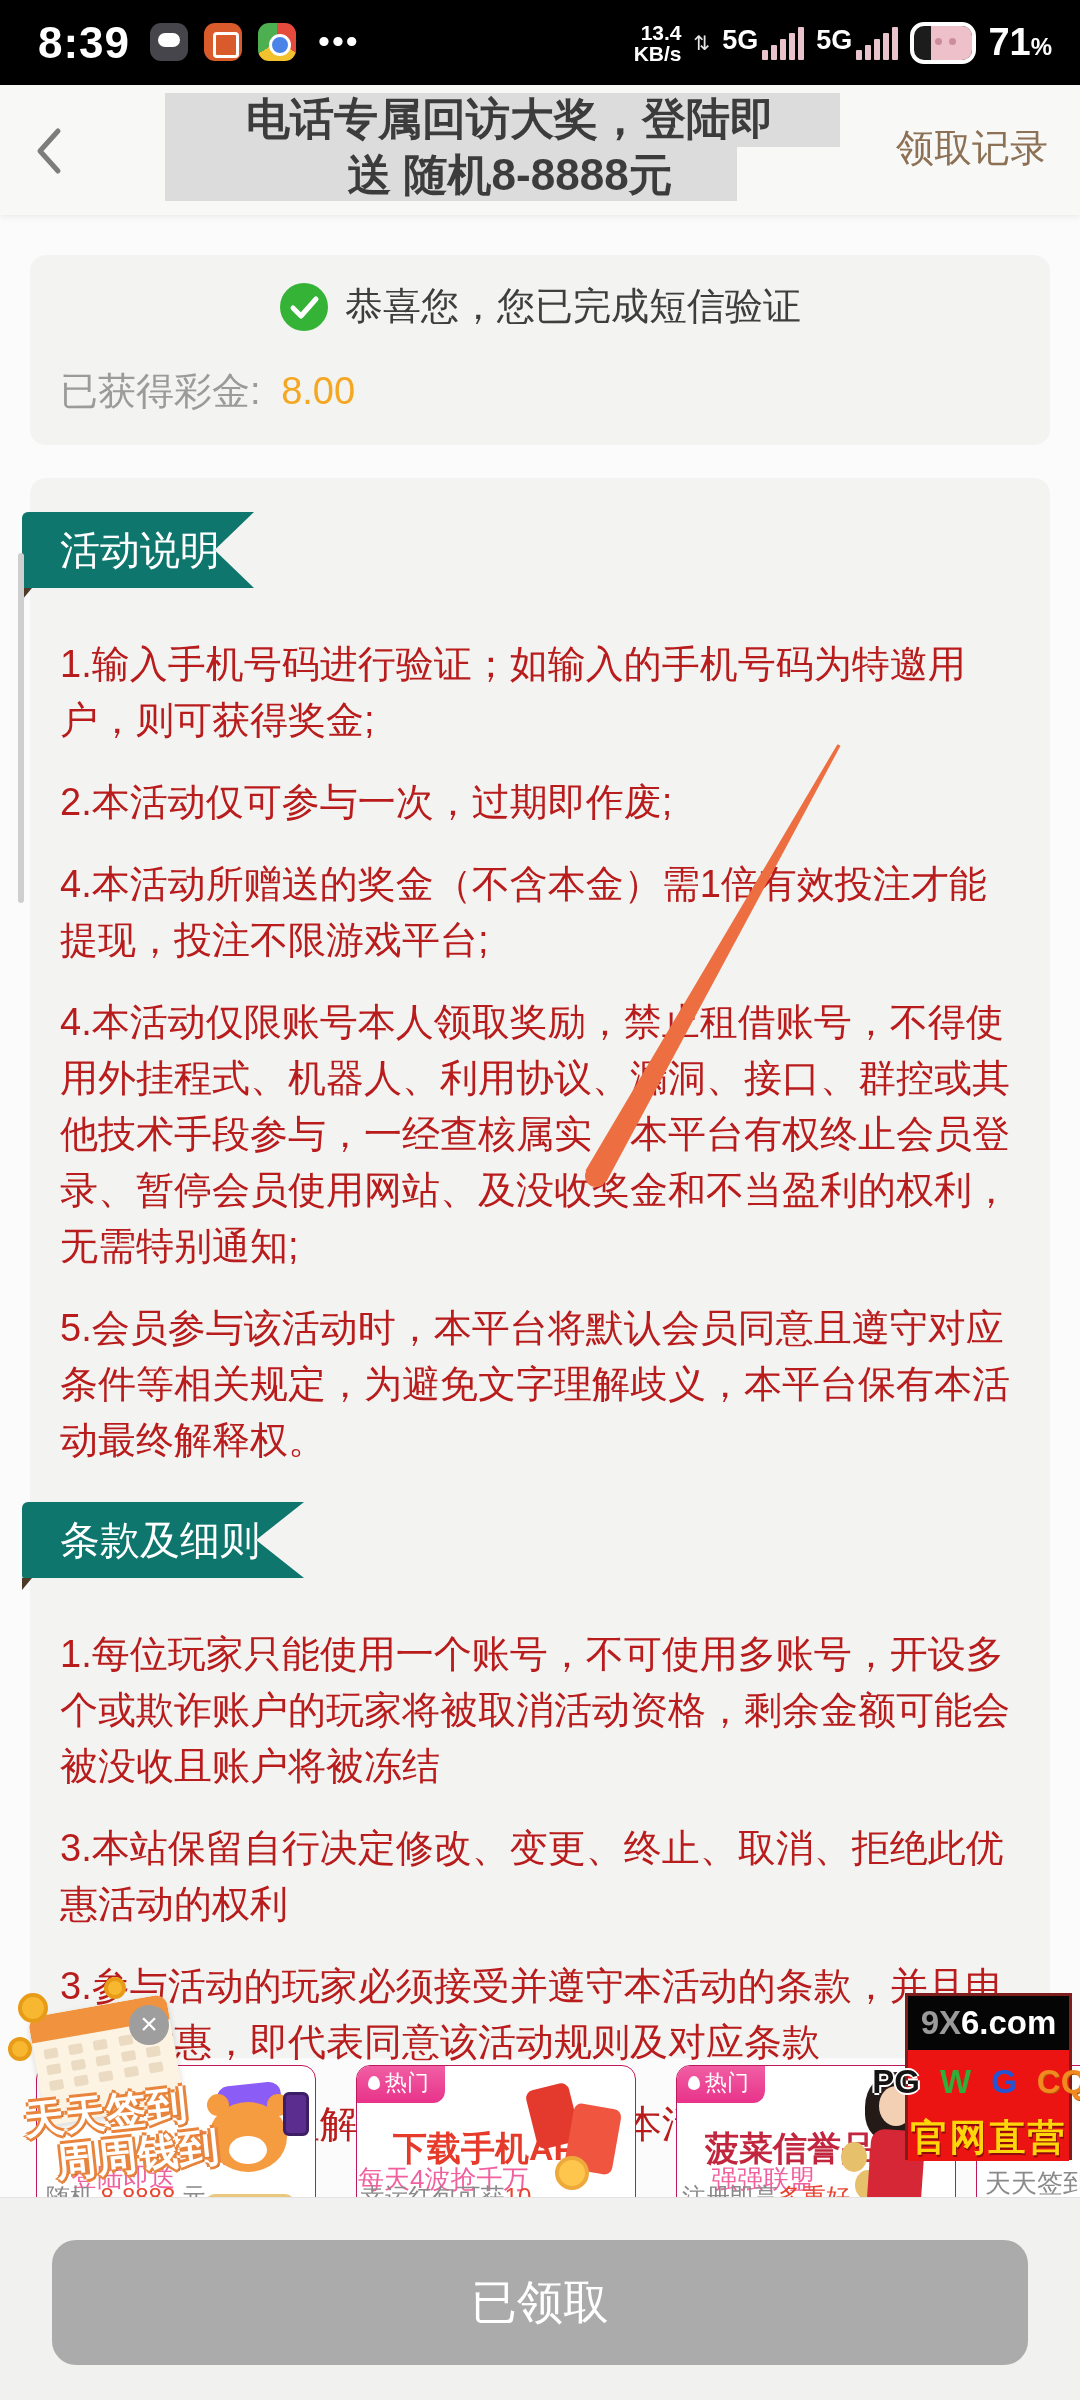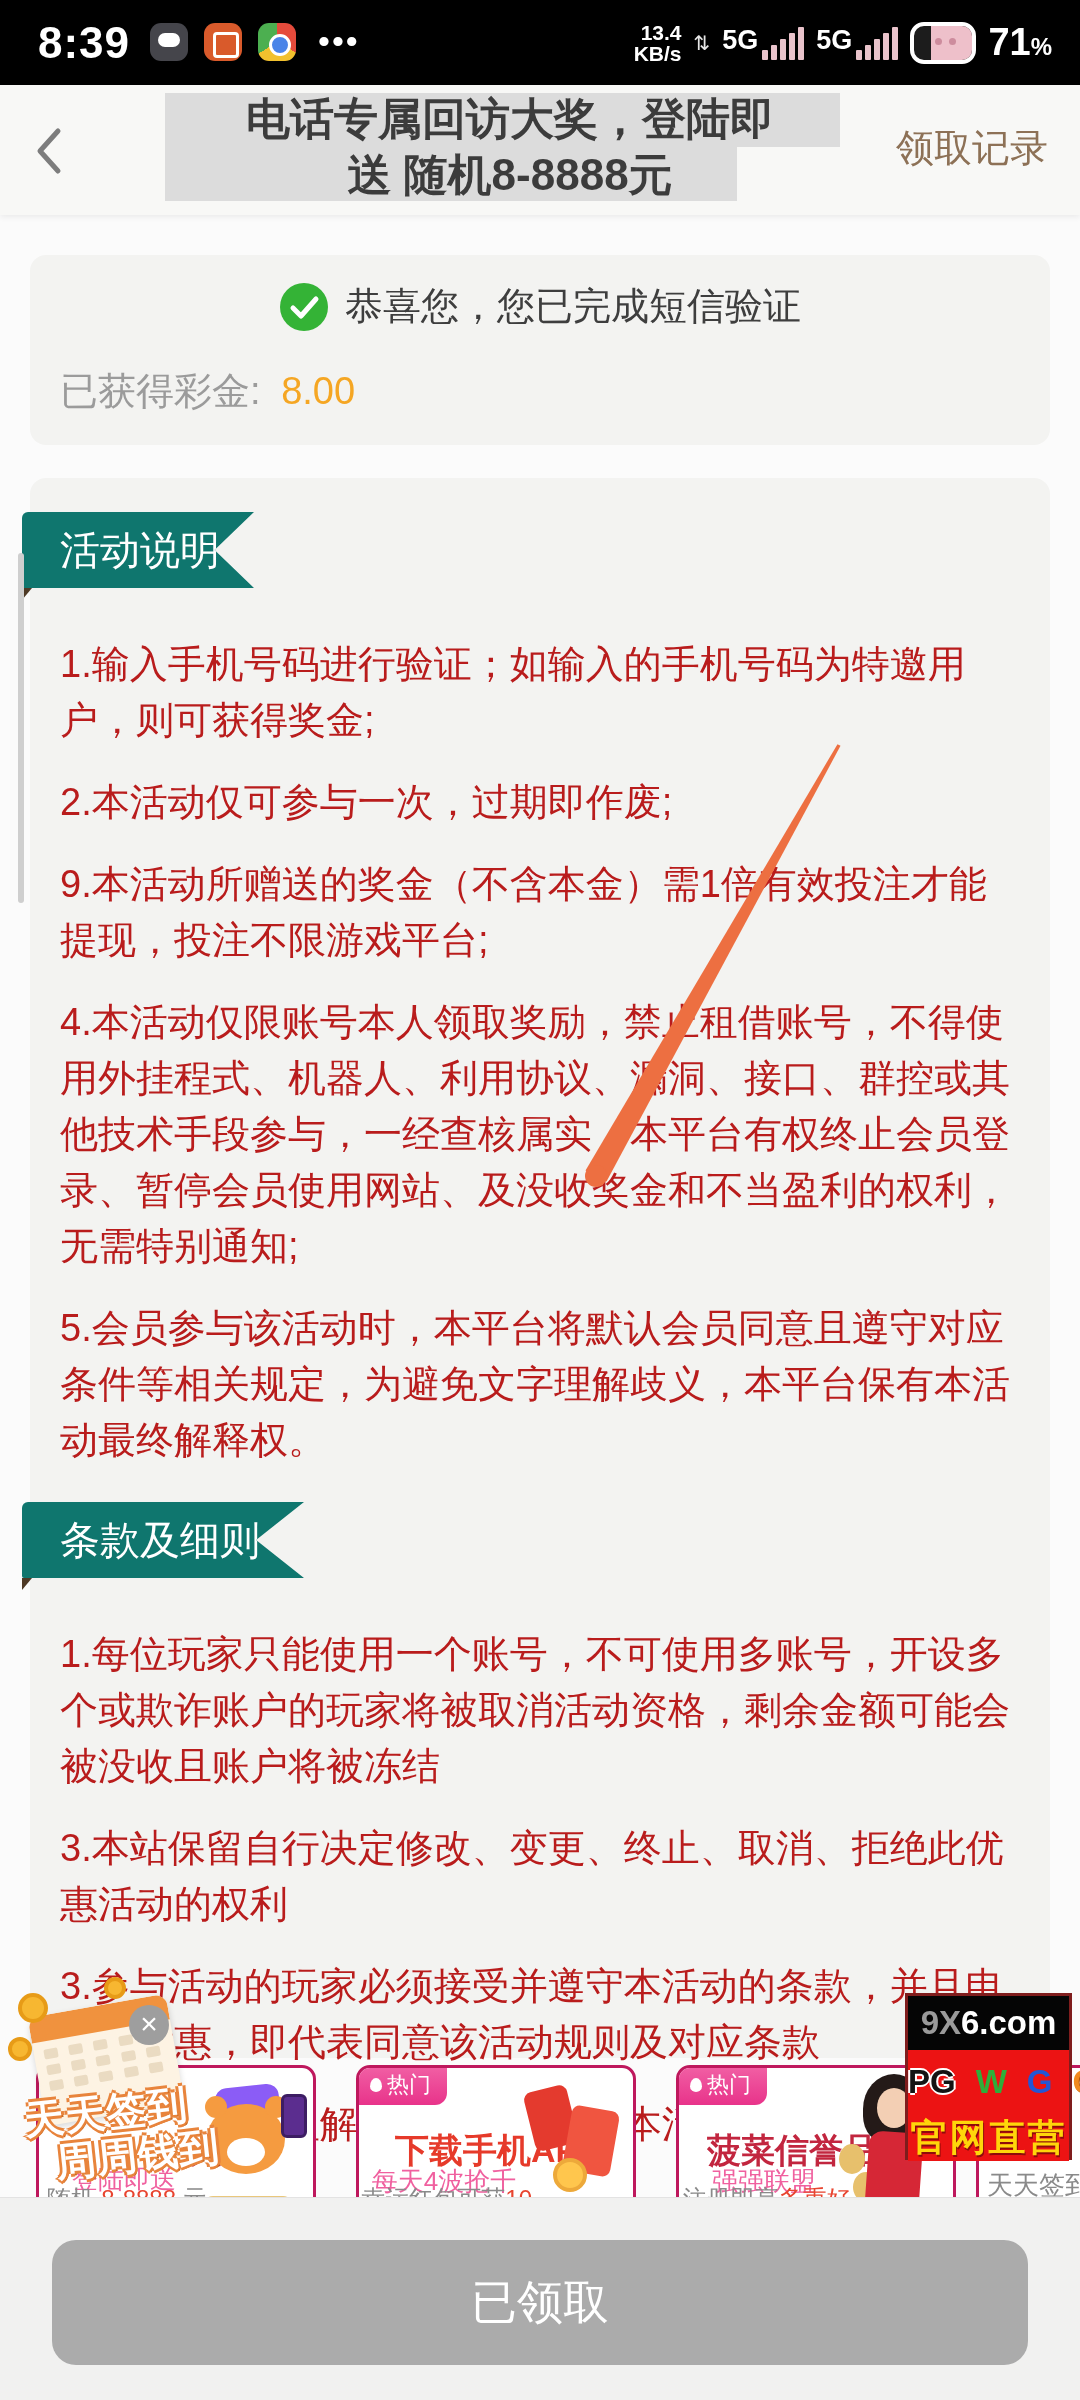--- a/index.html
+++ b/index.html
@@ -70,21 +70,21 @@
   .rule { font-size:38px; line-height:56px; color:#b91c1c; margin-bottom:26px; }
   .ribbon2-wrap { margin-top:34px; }
   
   .scroll-thumb { position:absolute; left:18px; top:553px; width:6px; height:350px;
     background:#cfcfcf; border-radius:3px; z-index:70; }
   
   .annotation { position:absolute; left:0; top:0; z-index:50; pointer-events:none; }
   
   .promo-row { position:absolute; left:0; top:2065px; width:1080px; height:132px; overflow:hidden; z-index:10; }
   .promo-card { position:absolute; top:0; width:280px; height:200px; background:#fff;
-    border:3px solid #be185d; border-radius:14px; overflow:hidden; }
+    border:1px solid #be185d; border-radius:14px; overflow:hidden; }
   .pc1{left:36px} .pc2{left:356px} .pc3{left:676px} .pc4{left:976px}
   .promo-tag { position:absolute; left:-1px; top:-1px; padding:3px 16px 5px 12px;
     background:linear-gradient(#f15fa4,#e8338a); color:#fff; font-size:22px;
     border-radius:12px 0 12px 0; display:flex; align-items:center; gap:5px; }
   .flame { width:12px; height:14px; background:#fff; border-radius:50% 50% 50% 50%/60% 60% 40% 40%; }
   .promo-title { position:absolute; left:14px; top:60px; font-size:34px; font-weight:700; }
   .pc1 .promo-title { color:#c2263f; left:150px; }
   .pc2 .promo-title { color:#e63a2a; left:36px; }
   .pc3 .promo-title { color:#c2263f; left:28px; }
   .promo-sub { position:absolute; left:0; top:96px; width:62%; text-align:center;
@@ -123,21 +123,21 @@
   .dress { position:absolute; left:28px; top:58px; width:54px; height:80px; background:#d62736;
     border-radius:14px 14px 8px 8px; transform:rotate(4deg); }
   .balloon { position:absolute; width:26px; height:30px; background:#e7c06c; border-radius:50%; }
   .bl1{left:0;top:70px} .bl2{left:14px;top:98px}
   
   .ad { position:absolute; left:905px; top:1993px; width:167px; height:167px; z-index:60;
     border:3px solid #7f1d1d; }
   .ad-top { height:54px; background:#050505; display:flex; align-items:center; justify-content:center;
     font-weight:800; font-size:33px; }
   .ad-top .d1 { color:#9a9a9a; } .ad-top .d2 { color:#fff; }
-  .ad-mid { height:64px; background:#ec1313; display:flex; align-items:center; justify-content:space-between;
+  .ad-mid { height:64px; background:#ec1313; display:flex; align-items:center; justify-content:center;
     font-weight:800; font-size:33px; letter-spacing:0;gap:20px; }
   .b-pg { color:#141414; text-shadow:-2px 0 #fff,2px 0 #fff,0 -2px #fff,0 2px #fff; }
   .b-w { color:#2fae3a; } .b-g { color:#2456d4; }
   .b-cq9 { color:#f18a1f; text-shadow:1px 1px 0 #b5560a; }
   .ad-bot { height:47px; background:#ec1313; display:flex; align-items:center; justify-content:center;
     color:#ffd60a; font-weight:800; font-size:37px; text-shadow:1px 2px 0 #8e0b0b; letter-spacing:2px; }
   
   .signin { position:absolute; left:8px; top:1975px; width:260px; height:240px; z-index:65; }
   .signin-close { position:absolute; left:121px; top:30px; width:40px; height:40px; border-radius:50%;
     background:#9e9e9e; color:#fff; font-size:30px; line-height:38px; text-align:center; }
@@ -232,21 +232,21 @@
     <span class="bonus-value">8.00</span>
   </div>
 </div>
 
 <div class="card main">
   <div class="ribbon">活动说明</div>
   <div class="ribbon-fold"></div>
   <div class="rules">
     <p class="rule">1.输入手机号码进行验证；如输入的手机号码为特邀用户，则可获得奖金;</p>
     <p class="rule">2.本活动仅可参与一次，过期即作废;</p>
-    <p class="rule">9.本活动所赠送的奖金（不含本金）需1倍有效投注才能提现，投注不限游戏平台;</p>
+    <p class="rule">4.本活动所赠送的奖金（不含本金）需1倍有效投注才能提现，投注不限游戏平台;</p>
     <p class="rule">4.本活动仅限账号本人领取奖励，禁止租借账号，不得使用外挂程式、机器人、利用协议、漏洞、接口、群控或其他技术手段参与，一经查核属实，本平台有权终止会员登录、暂停会员使用网站、及没收奖金和不当盈利的权利，无需特别通知;</p>
     <p class="rule">5.会员参与该活动时，本平台将默认会员同意且遵守对应条件等相关规定，为避免文字理解歧义，本平台保有本活动最终解释权。</p>
   </div>
   <div class="ribbon2-wrap">
     <div class="ribbon wide">条款及细则</div>
     <div class="ribbon-fold"></div>
   </div>
   <div class="rules">
     <p class="rule">1.每位玩家只能使用一个账号，不可使用多账号，开设多个或欺诈账户的玩家将被取消活动资格，剩余金额可能会被没收且账户将被冻结</p>
     <p class="rule">3.本站保留自行决定修改、变更、终止、取消、拒绝此优惠活动的权利</p>

